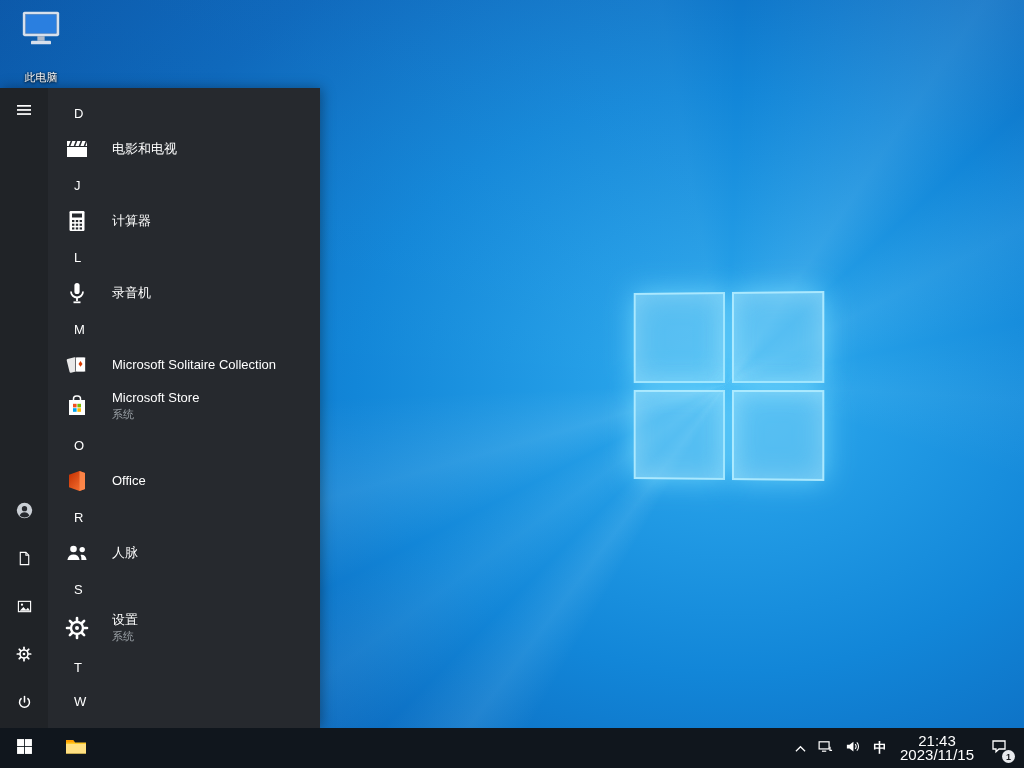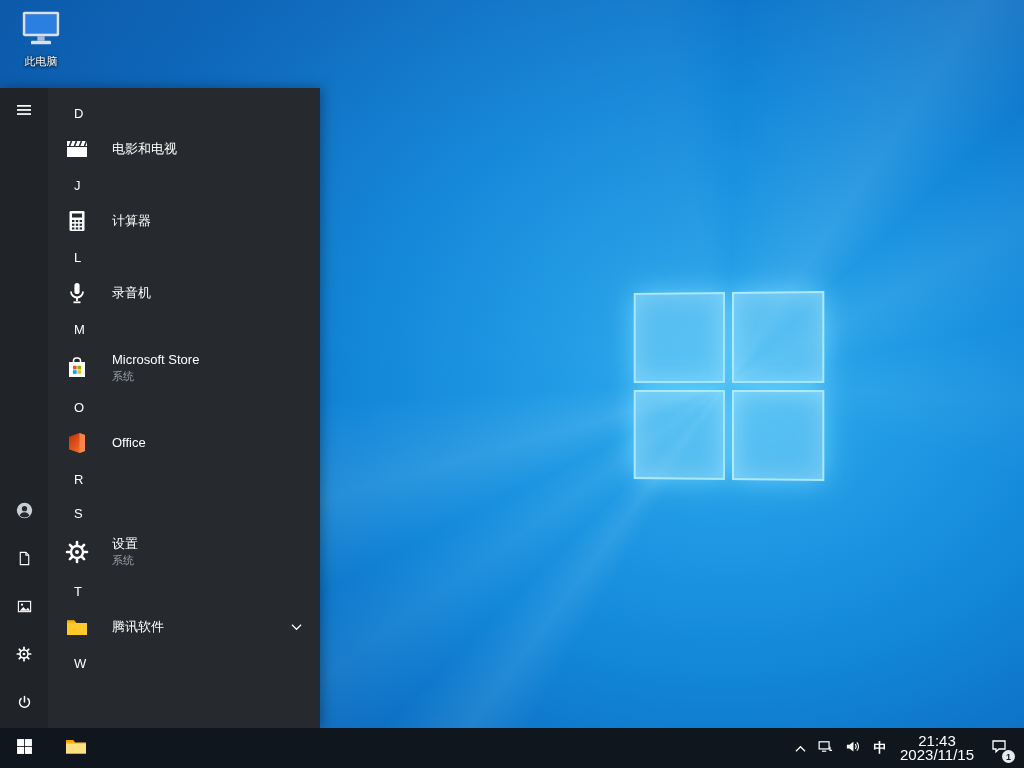--- a/index.html
+++ b/index.html
@@ -18,21 +18,21 @@
       rgba(200,240,255,.12) 184deg, rgba(200,240,255,0) 197deg,
       rgba(200,240,255,.08) 212deg, rgba(200,240,255,0) 228deg,
       rgba(200,240,255,.05) 243deg, rgba(200,240,255,0) 258deg, rgba(200,240,255,0) 360deg);}
   .win-logo{position:absolute;left:632px;top:292px;width:192px;height:188px;
     display:grid;grid-template-columns:1fr 1fr;grid-template-rows:1fr 1fr;gap:7px;
     transform:perspective(1100px) rotateY(-7deg);}
   .win-logo .pane{background:rgba(130,215,250,.50);border:2px solid rgba(175,235,255,.95);
     box-shadow:0 0 26px rgba(120,220,255,.75), inset 0 0 28px rgba(210,245,255,.35);}
 
   
-  .desktop-icon{position:absolute;left:10px;top:8px;width:62px;display:flex;flex-direction:column;align-items:center;gap:2px;cursor:pointer}
+  .desktop-icon{position:absolute;left:10px;top:8px;width:62px;display:flex;flex-direction:column;align-items:center;gap:18px;cursor:pointer}
   .desktop-icon .label{color:#fff;font-size:11px;text-shadow:0 1px 3px rgba(0,0,0,.9),0 0 2px rgba(0,0,0,.7);text-align:center}
 
   
   .start-menu{position:absolute;left:0;top:88px;width:320px;height:640px;background:#26292e;display:flex;z-index:5;overflow:hidden;box-shadow:2px 0 12px rgba(0,0,0,.35)}
   .rail{width:48px;flex:0 0 48px;background:rgba(0,0,0,.14);display:flex;flex-direction:column;position:relative}
   .rail-btn{width:48px;height:48px;display:flex;align-items:center;justify-content:center;cursor:pointer}
   .rail-bottom{margin-top:auto;display:flex;flex-direction:column}
   .app-list{flex:1;padding-top:8px;display:flex;flex-direction:column}
   .letter-row{height:34px;display:flex;align-items:center;padding-left:26px;color:#fff;font-size:13px;cursor:pointer}
   .app-row{height:38px;display:flex;align-items:center;padding-left:16px;gap:22px;color:#fff;font-size:13px;cursor:pointer}
@@ -204,20 +204,32 @@
               <path d="M12 16.5V20" stroke="#fff" stroke-width="1.8"></path>
               <path d="M8.5 21.3h7" stroke="#fff" stroke-width="1.8"></path>
             </svg>
         </span>
         <span class="app-text">
             <span>录音机</span>
           </span>
       </div>
 
       <div class="letter-row">M</div>
+      <div class="app-row">
+        <span class="app-icon">
+          <svg viewBox="0 0 24 24" width="24" height="24">
+              <rect x="3" y="5" width="9.5" height="14" rx="1.2" fill="#e8e8e8" transform="rotate(-14 7.75 12)"></rect>
+              <rect x="10.5" y="4" width="10" height="15" rx="1.2" fill="#fff" stroke="#26292e" stroke-width="0.7"></rect>
+              <path d="M15.5 8l2 2.9-2 2.9-2-2.9z" fill="#d83b01"></path>
+            </svg>
+        </span>
+        <span class="app-text">
+            <span>Microsoft Solitaire Collection</span>
+          </span>
+      </div>
       <div class="app-row two-line">
         <span class="app-icon">
           <svg viewBox="0 0 24 24" width="24" height="24">
               <path d="M8.5 6V4.8A2.8 2.8 0 0 1 11.3 2h1.4a2.8 2.8 0 0 1 2.8 2.8V6" fill="none" stroke="#fff" stroke-width="1.5"></path>
               <rect x="4" y="6" width="16" height="15" fill="#fff"></rect>
               <rect x="8" y="9.8" width="3.6" height="3.6" fill="#f25022"></rect>
               <rect x="12.4" y="9.8" width="3.6" height="3.6" fill="#7fba00"></rect>
               <rect x="8" y="14.2" width="3.6" height="3.6" fill="#00a4ef"></rect>
               <rect x="12.4" y="14.2" width="3.6" height="3.6" fill="#ffb900"></rect>
             </svg>
@@ -241,20 +253,33 @@
               <path d="M14.5 2L20 4v16l-5.5 2L4 18.2V5.8z" fill="url(#og1)"></path>
               <path d="M14.5 2v20L20 20V4z" fill="#ff8b4d" opacity="0.85"></path>
             </svg>
         </span>
         <span class="app-text">
             <span>Office</span>
           </span>
       </div>
 
       <div class="letter-row">R</div>
+      <div class="app-row">
+        <span class="app-icon">
+          <svg viewBox="0 0 24 24" width="24" height="24" fill="#fff">
+              <circle cx="8.5" cy="8" r="3.3"></circle>
+              <path d="M2.4 19c.6-3.6 3-5.4 6.1-5.4s5.5 1.8 6.1 5.4z"></path>
+              <circle cx="17.2" cy="8.6" r="2.7"></circle>
+              <path d="M15.6 13.9c3-.6 5.5 1.3 6 5.1h-5.2a8.6 8.6 0 0 0-.8-5.1z"></path>
+            </svg>
+        </span>
+        <span class="app-text">
+            <span>人脉</span>
+          </span>
+      </div>
 
       <div class="letter-row">S</div>
       <div class="app-row two-line">
         <span class="app-icon">
           <svg viewBox="0 0 24 24" width="24" height="24">
               <g stroke="#fff" stroke-width="2.6" stroke-linecap="round">
                 <line x1="12" y1="2" x2="12" y2="5"></line>
                 <line x1="12" y1="19" x2="12" y2="22"></line>
                 <line x1="2" y1="12" x2="5" y2="12"></line>
                 <line x1="19" y1="12" x2="22" y2="12"></line>
@@ -267,36 +292,20 @@
               <circle cx="12" cy="12" r="2" fill="#fff"></circle>
             </svg>
         </span>
         <span class="app-text">
           <span>设置</span>
           <span class="app-sub">系统</span>
         </span>
       </div>
 
       <div class="letter-row">T</div>
-      <div class="app-row">
-        <span class="app-icon">
-          <svg viewBox="0 0 24 24" width="24" height="24">
-              <path d="M2 5.5h7.2l2 2.5H22V20H2z" fill="#ffca28"></path>
-              <path d="M2 5.5h7.2l2 2.5H2z" fill="#ffb300"></path>
-            </svg>
-        </span>
-        <span class="app-text">
-            <span>腾讯软件</span>
-          </span>
-        <span class="chevron">
-          <svg viewBox="0 0 12 8" width="11" height="8">
-              <path d="M1 1.5l5 5 5-5" fill="none" stroke="#fff" stroke-width="1.3"></path>
-            </svg>
-        </span>
-      </div>
 
       <div class="letter-row">W</div>
 
     </div>
   </div>
 
   <div class="taskbar">
     <div class="tb-btn start-btn">
       <span>
         <svg viewBox="0 0 16 16" width="17" height="17">

